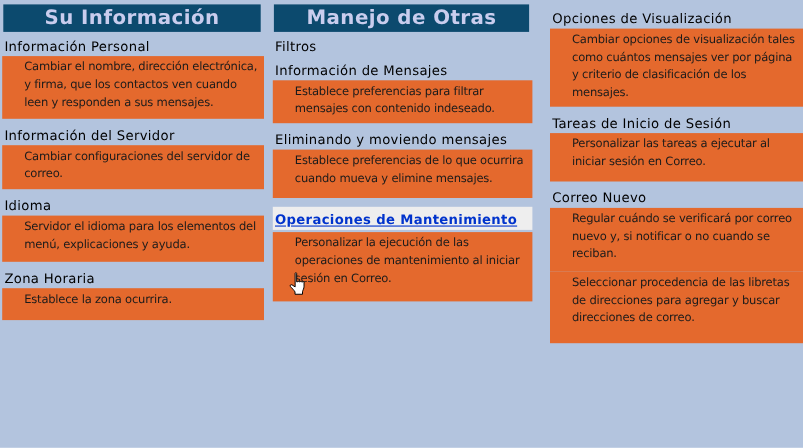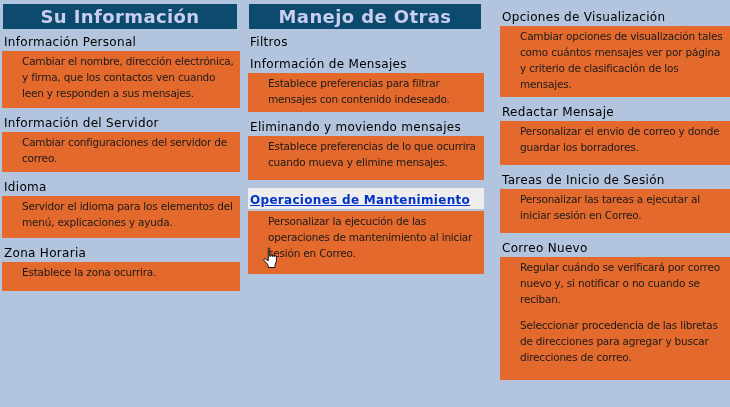--- a/index.html
+++ b/index.html
@@ -86,24 +86,20 @@
         <div class="desc" style="min-height:56px">Personalizar la ejecución de las operaciones de mantenimiento al iniciar sesión en Correo.</div>
       </div>
     </div>
 
     <div class="col col-3">
       <div class="section first">
         <div class="section-title">Opciones de Visualización</div>
         <div class="desc" style="min-height:48px">Cambiar opciones de visualización tales como cuántos mensajes ver por página y criterio de clasificación de los mensajes.</div>
       </div>
       <div class="section">
-        <div class="section-title">Redactar Mensaje</div>
-        <div class="desc" style="min-height:37px">Personalizar el envio de correo y donde guardar los borradores.</div>
-      </div>
-      <div class="section">
         <div class="section-title">Tareas de Inicio de Sesión</div>
         <div class="desc" style="min-height:37px">Personalizar las tareas a ejecutar al iniciar sesión en Correo.</div>
       </div>
       <div class="section">
         <div class="section-title">Correo Nuevo</div>
         <div class="desc" style="min-height:51px">Regular cuándo se verificará por correo nuevo y, si notificar o no cuando se reciban.</div>
       </div>
       <div class="section">
         <div class="desc" style="min-height:58px">Seleccionar procedencia de las libretas de direcciones para agregar y buscar direcciones de correo.</div>
       </div>

